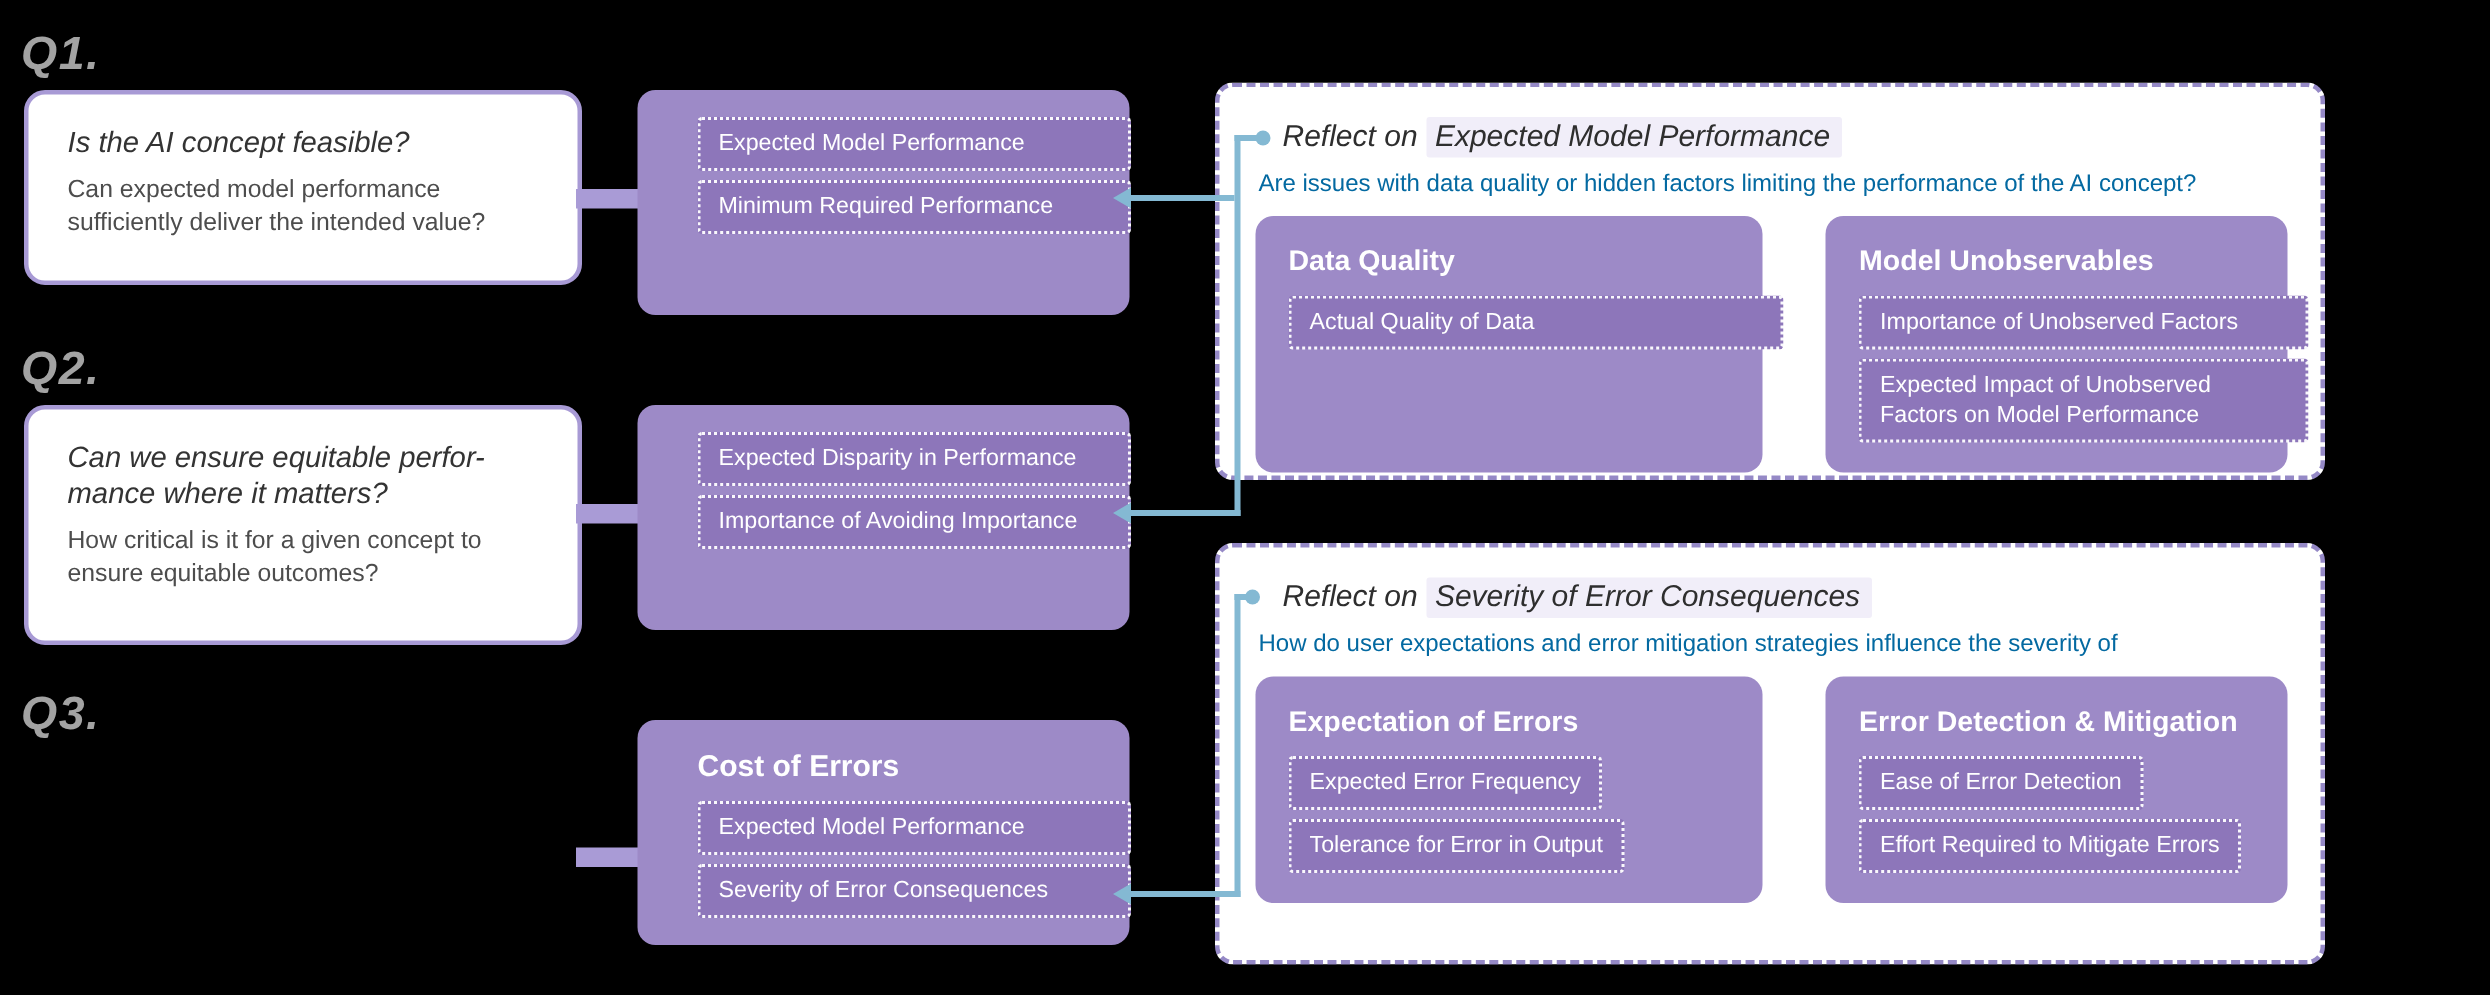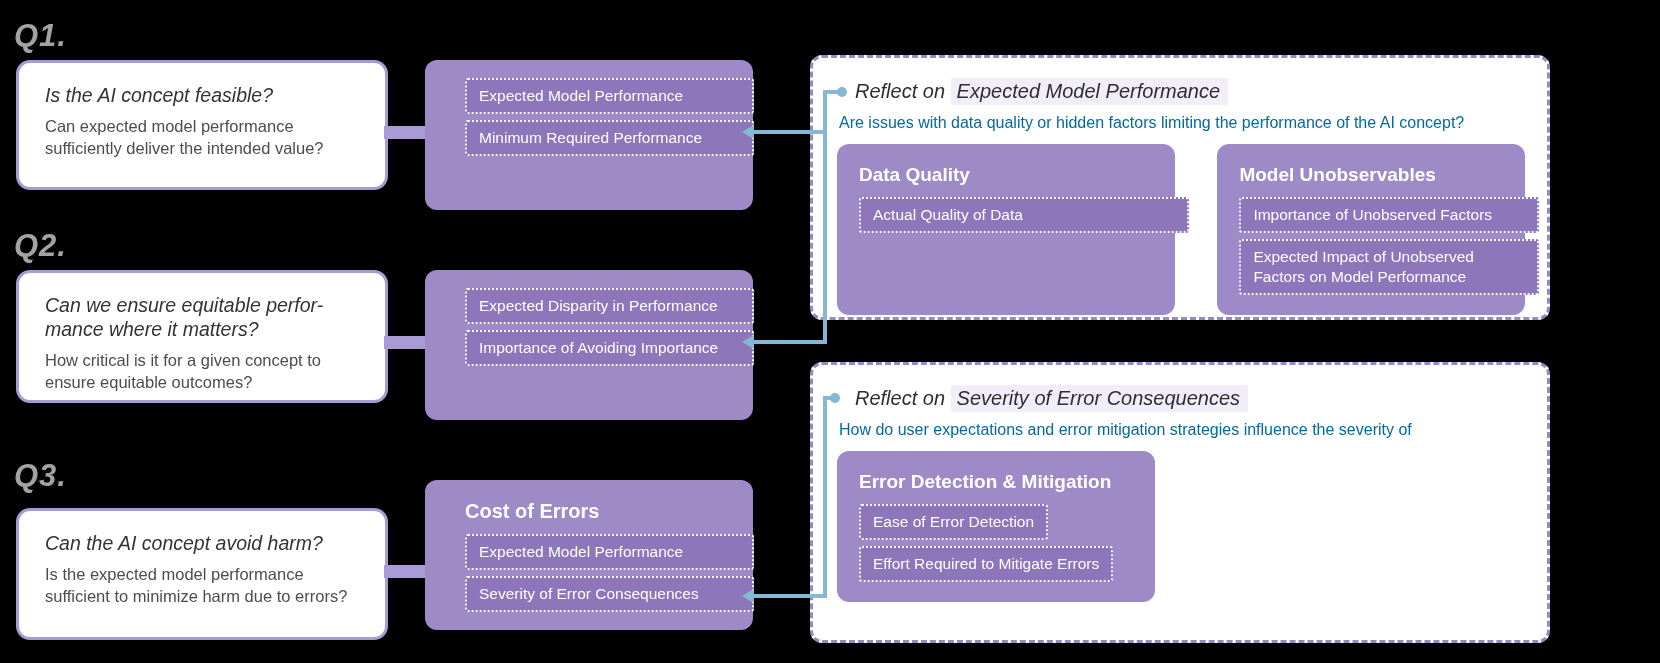--- a/index.html
+++ b/index.html
@@ -72,30 +72,25 @@
 
   <div class="qlabel" style="top:18px">Q1.</div>
   <div class="qlabel" style="top:228px">Q2.</div>
   <div class="qlabel" style="top:458px">Q3.</div>
 
   <div class="qbox" style="top:60px;height:130px">
     <div class="qtitle">Is the AI concept feasible?</div>
     <div class="qbody">Can expected model performance
 sufficiently deliver the intended value?</div>
   </div>
-  <div class="qbox" style="top:270px;height:133px">
+  <div class="qbox" style="top:270px;height:160px">
     <div class="qtitle">Can we ensure equitable perfor-
 mance where it matters?</div>
     <div class="qbody">How critical is it for a given concept to
 ensure equitable outcomes?</div>
-  </div>
-  <div class="qbox" style="top:508px;height:132px">
-    <div class="qtitle">Can the AI concept avoid harm?</div>
-    <div class="qbody">Is the expected model performance
-sufficient to minimize harm due to errors?</div>
   </div>
 
   <div class="stub" style="top:126px"></div>
   <div class="stub" style="top:336px"></div>
   <div class="stub" style="top:565px"></div>
 
   <div class="fbox" style="top:60px">
     <div class="sub">Expected Model Performance</div>
     <div class="sub">Minimum Required Performance</div>
   </div>
@@ -127,20 +122,25 @@
       </div>
     </div>
   </div>
 
   <div class="panel" style="top:362px;height:281px">
     <div class="panel-title">
       <span class="pt-prefix">Reflect on </span><span class="pt-em">Severity of Error Consequences</span>
     </div>
     <div class="panel-sub">How do user expectations and error mitigation strategies influence the severity of</div>
     <div class="panel-row">
+      <div class="pbox pbox-a">
+        <div class="pbox-title">Expectation of Errors</div>
+        <div class="sub">Expected Error Frequency</div>
+        <div class="sub">Tolerance for Error in Output</div>
+      </div>
       <div class="pbox pbox-b">
         <div class="pbox-title">Error Detection &amp; Mitigation</div>
         <div class="sub">Ease of Error Detection</div>
         <div class="sub">Effort Required to Mitigate Errors</div>
       </div>
     </div>
   </div>
 
   <div class="cdot" style="left:837px;top:87px"></div>
   <div class="cl" style="left:823px;top:90px;width:16px;height:4px"></div>

